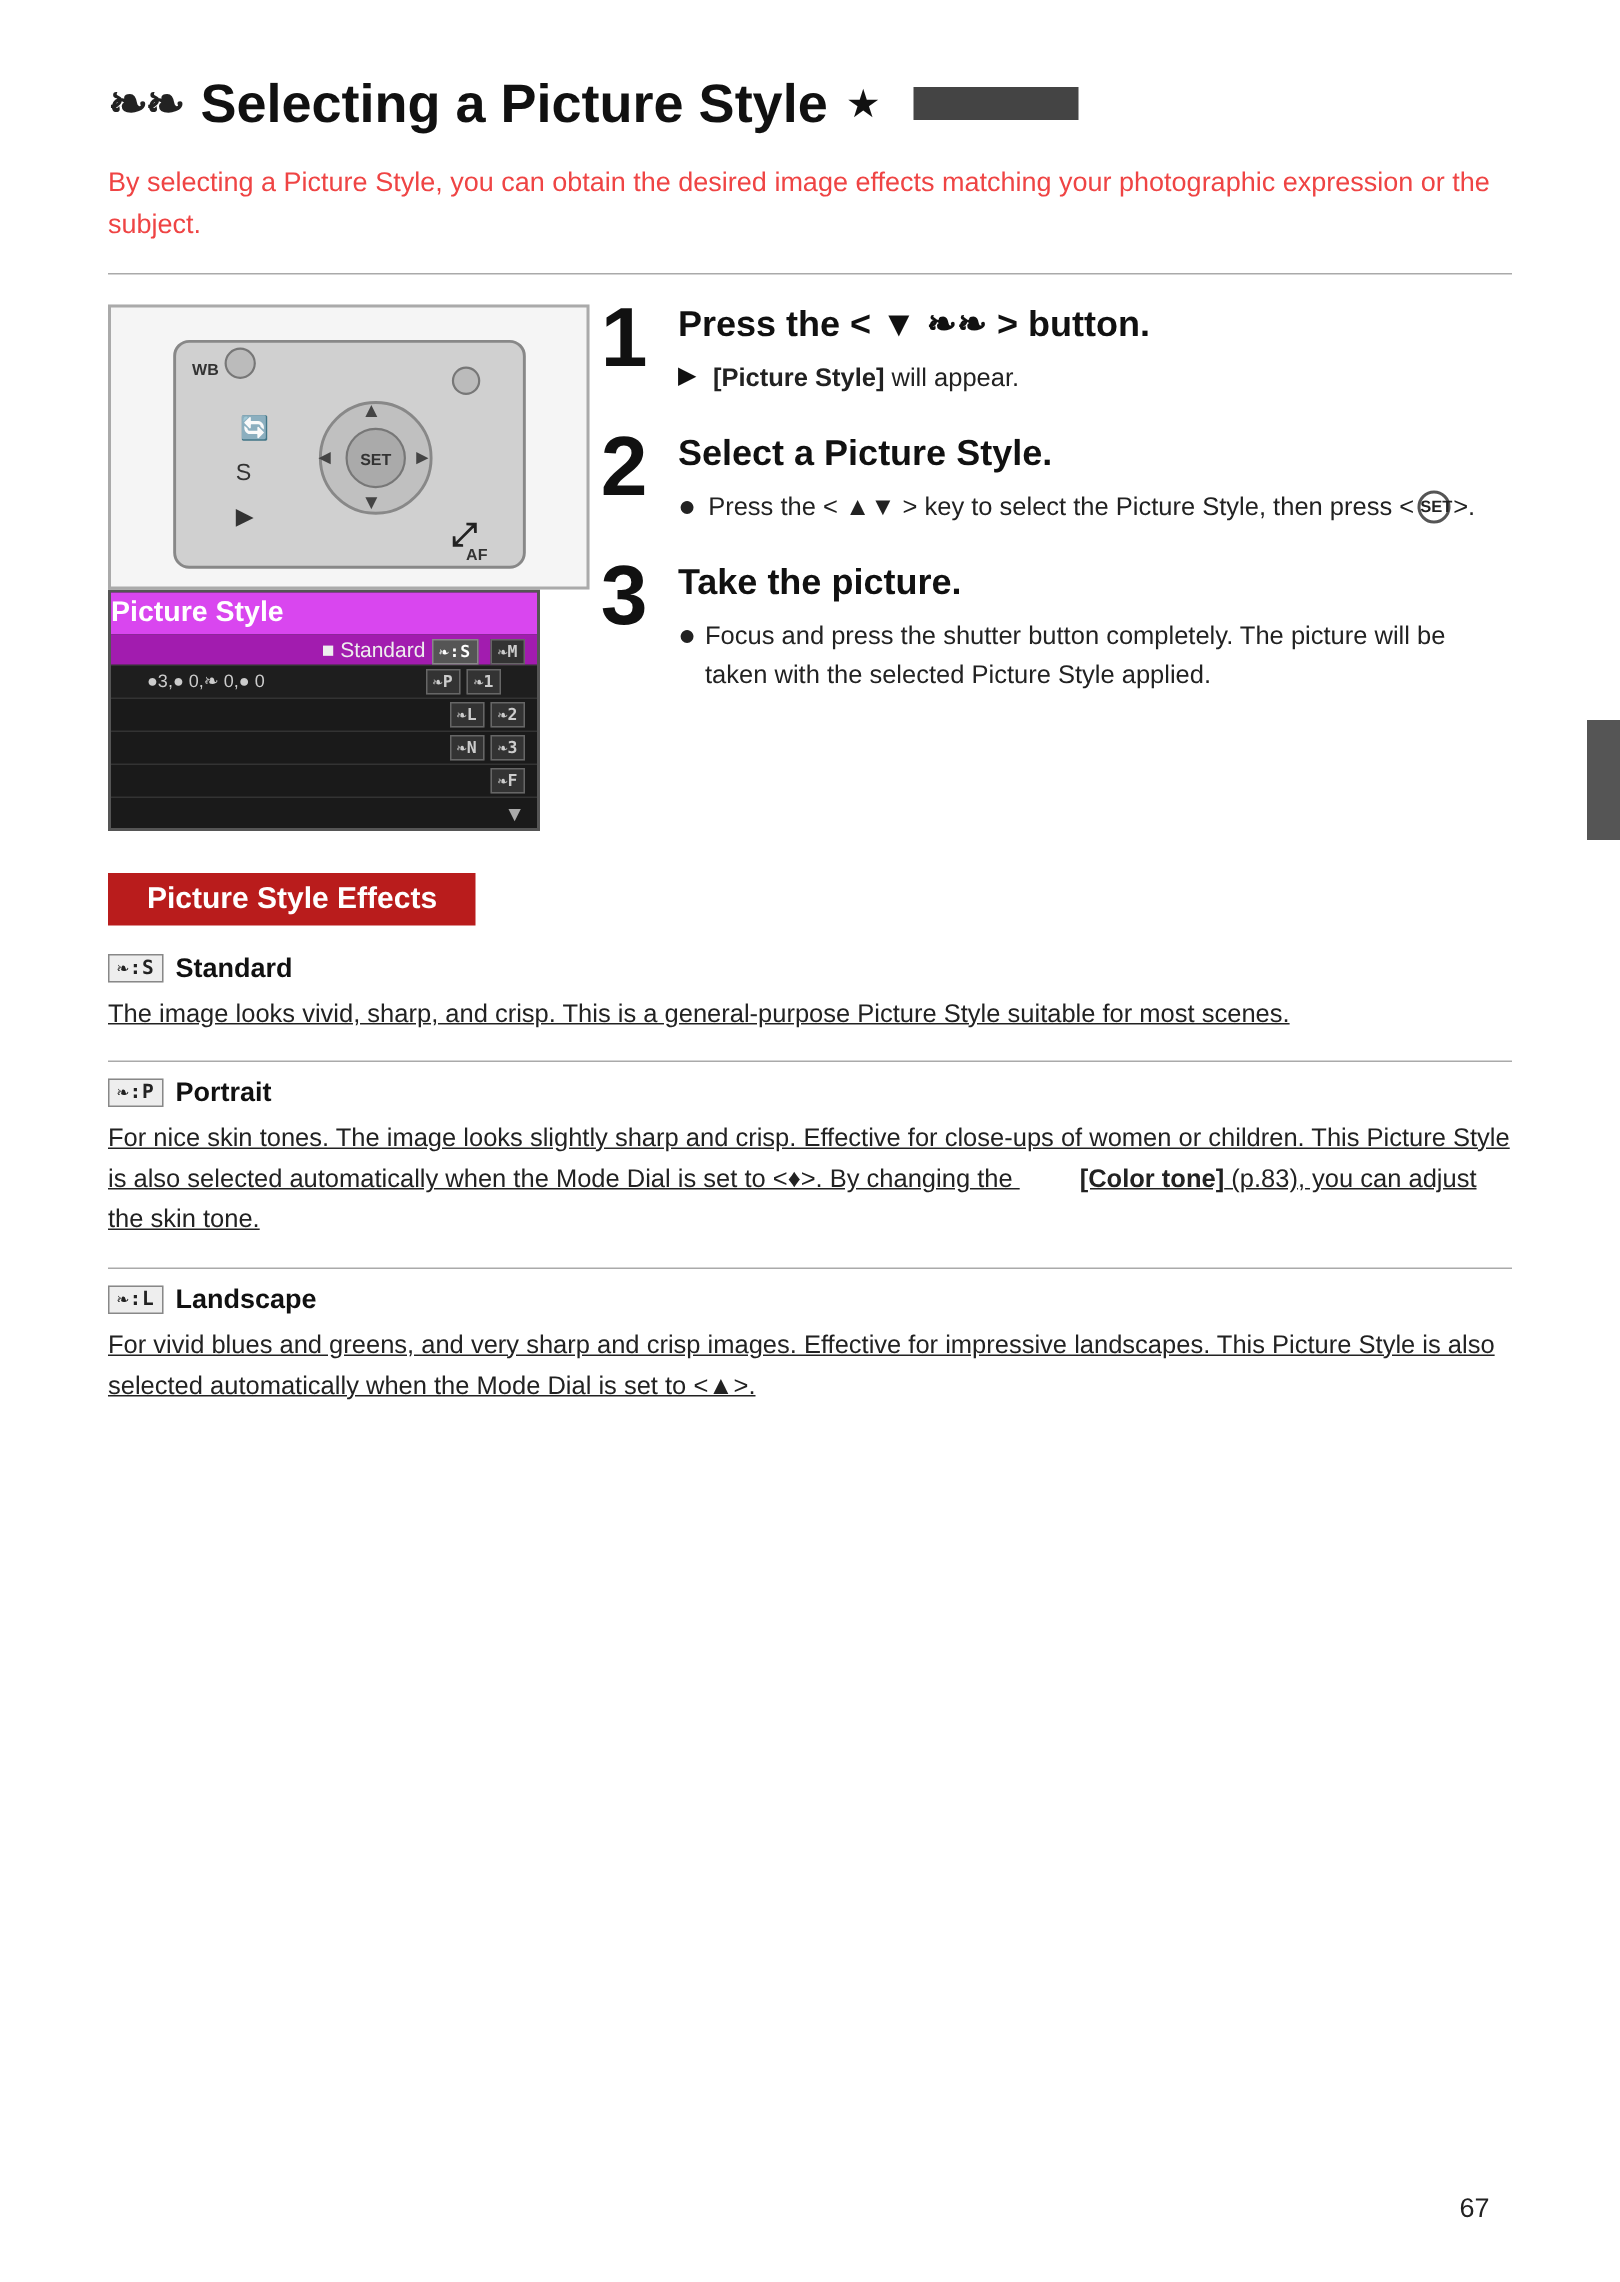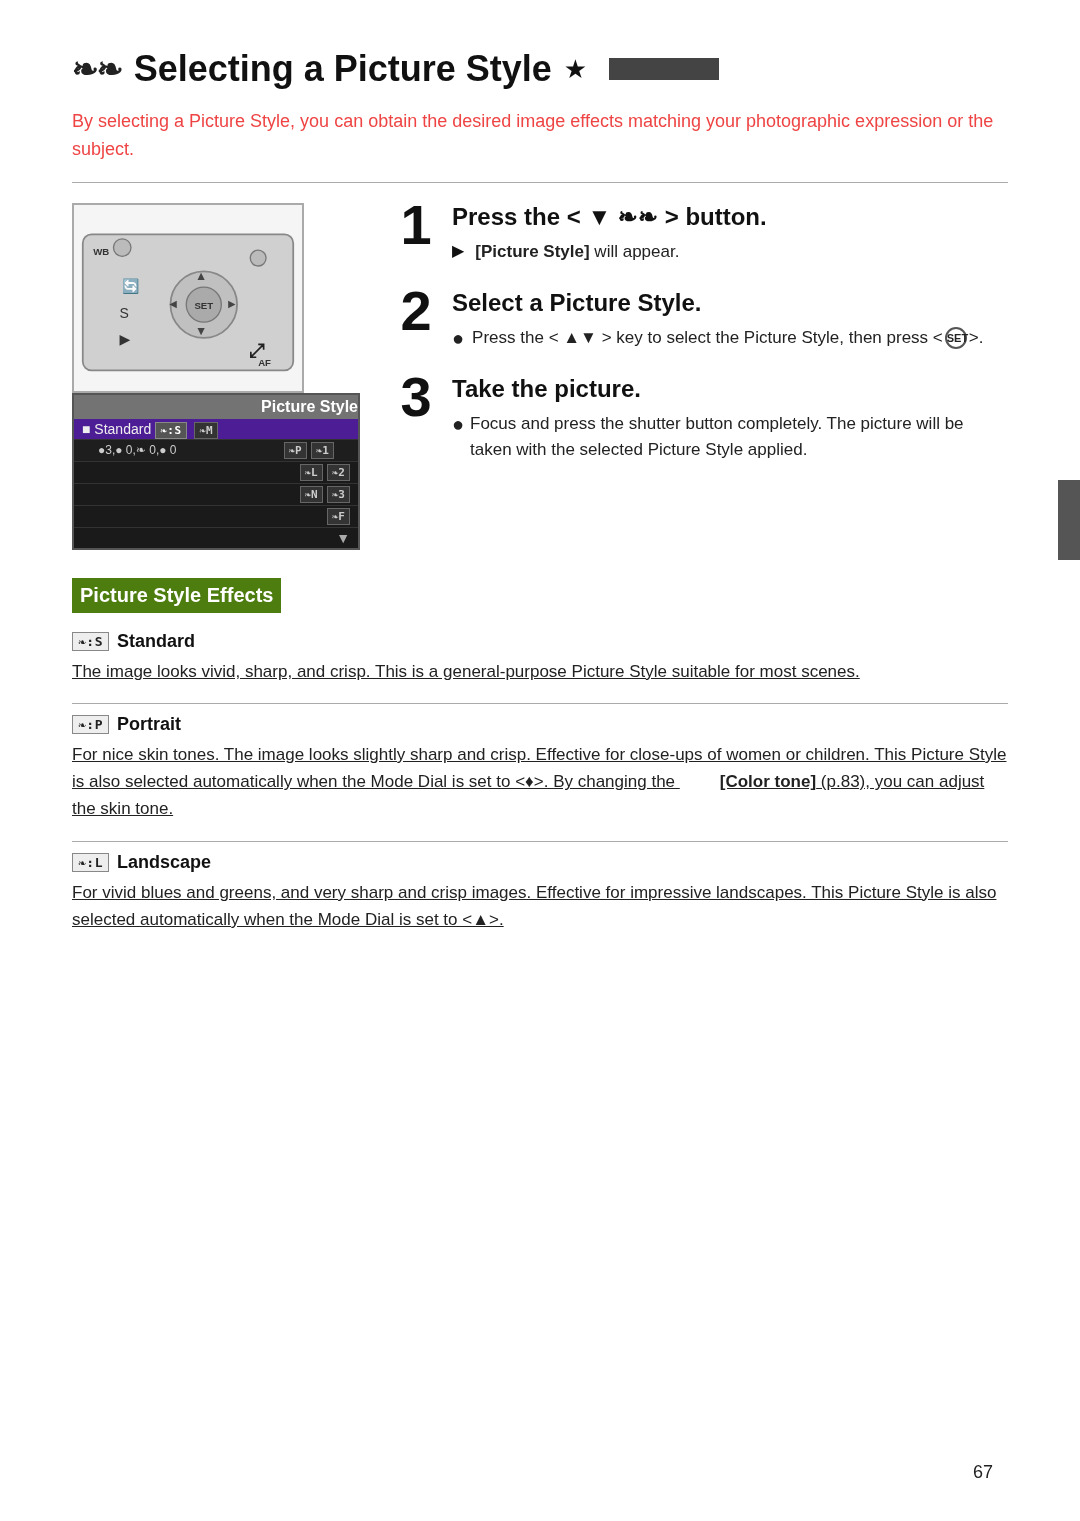--- a/index.html
+++ b/index.html
@@ -70,21 +70,21 @@
     }
     
     .camera-area {
       display: flex;
       flex-direction: column;
       gap: 0;
       min-width: 290px;
       max-width: 290px;
     }
     .camera-image {
-      width: 232px;
+      width: 321px;
       height: 190px;
       border: 2px solid #aaa;
       background: #f5f5f5;
       display: flex;
       align-items: center;
       justify-content: center;
       position: relative;
       overflow: hidden;
     }
     
@@ -94,39 +94,39 @@
     }
     .picture-style-box {
       width: 288px;
       border: 2px solid #555;
       background: #1a1a1a;
       color: #eee;
       font-size: 14px;
       padding: 0;
     }
     .ps-header {
-      background: #737373;
+      background: #d946ef;
       color: #fff;
-      text-align: right;
-      font-size: 16px;
+      text-align: left;
+      font-size: 19px;
       padding: 3px 0;
       font-weight: bold;
     }
     .ps-row {
       display: flex;
       align-items: center;
       padding: 2px 8px;
       border-bottom: 1px solid #333;
       font-size: 14px;
       color: #eee;
       gap: 4px;
     }
     .ps-row-main {
-      background: #4c1d95;
-      justify-content: flex-start;
+      background: #a21caf;
+      justify-content: flex-end;
     }
     .ps-badge {
       background: #555;
       color: #fff;
       font-size: 11px;
       font-weight: bold;
       padding: 1px 4px;
       border: 1px solid #888;
       letter-spacing: 0.5px;
       font-family: monospace;
@@ -215,25 +215,25 @@
       line-height: 18px;
       font-weight: bold;
       vertical-align: middle;
       margin: 0 2px;
     }
     
     .effects-section {
       margin-top: 8px;
     }
     .effects-title-bar {
-      background: #4d7c0f;
+      background: #b91c1c;
       color: #fff;
       font-size: 20px;
       font-weight: bold;
-      padding: 6px 8px;
+      padding: 6px 26px;
       margin-bottom: 18px;
       display: inline-block;
     }
     .effect-item {
       margin-bottom: 18px;
     }
     .effect-heading {
       font-size: 18px;
       font-weight: bold;
       color: #111;

